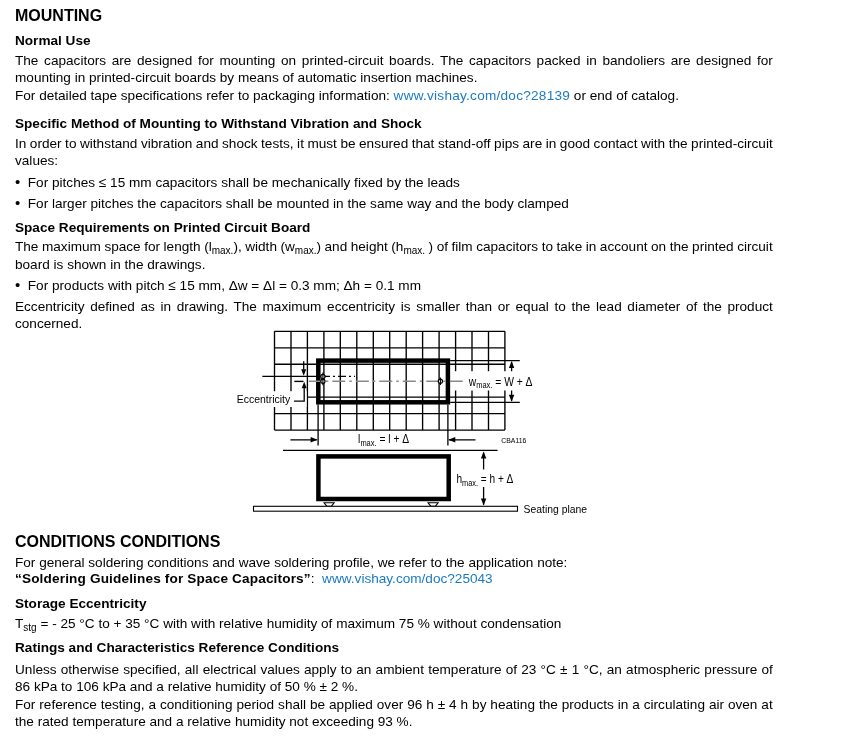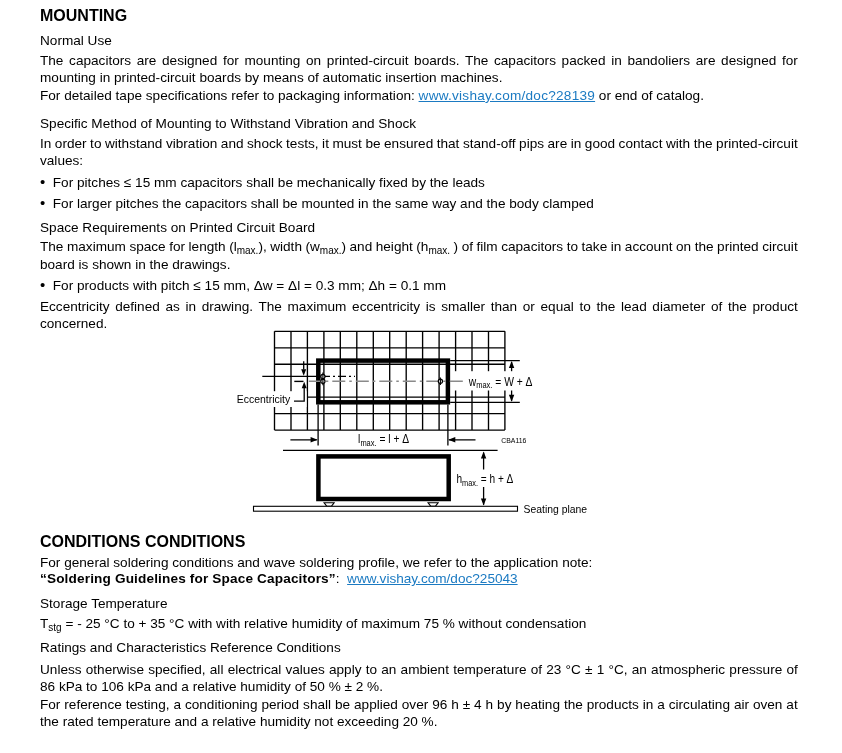--- a/index.html
+++ b/index.html
@@ -1,19 +1,19 @@
 <!DOCTYPE html>
 <html><head><meta charset="utf-8">
 <style>
 html,body{margin:0;padding:0;background:#fff;width:842px;height:753px;overflow:hidden}
 body{font-family:"Liberation Sans",sans-serif;color:#000;position:relative}
-.t{position:absolute;left:40px;width:762px;font-size:13.6px;line-height:17px;white-space:nowrap}
-.b{font-weight:normal}
+.t{position:absolute;left:15px;width:762px;font-size:13.6px;line-height:17px;white-space:nowrap}
+.b{font-weight:bold}
 .h1{font-size:16px;font-weight:bold}
-a{color:#1b7ac2;text-decoration:underline}
+a{color:#1b7ac2;}
 .sub{font-size:10px;position:relative;top:2.5px}
 .diag{position:absolute;left:230px;top:324px}
 </style></head>
 <body>
 <div class="t h1" style="top:7.3px">MOUNTING</div>
 <div class="t b" style="top:31.5px">Normal Use</div>
 <div class="t" style="top:52.0px;word-spacing:1.90px">The capacitors are designed for mounting on printed-circuit boards. The capacitors packed in bandoliers are designed for</div>
 <div class="t" style="top:69.3px">mounting in printed-circuit boards by means of automatic insertion machines.</div>
 <div class="t" style="top:86.8px">For detailed tape specifications refer to packaging information: <a style="letter-spacing:.25px">www.vishay.com/doc?28139</a> or end of catalog.</div>
 <div class="t b" style="top:114.8px">Specific Method of Mounting to Withstand Vibration and Shock</div>
@@ -23,27 +23,27 @@
 <div class="t" style="top:194.2px"><span style="font-size:15px">•</span>&nbsp;&nbsp;For larger pitches the capacitors shall be mounted in the same way and the body clamped</div>
 <div class="t b" style="top:218.6px">Space Requirements on Printed Circuit Board</div>
 <div class="t" style="top:238.0px;word-spacing:-0.25px">The maximum space for length (l<span class="sub">max.</span>), width (w<span class="sub">max.</span>) and height (h<span class="sub">max.</span> ) of film capacitors to take in account on the printed circuit</div>
 <div class="t" style="top:255.5px">board is shown in the drawings.</div>
 <div class="t" style="top:275.5px"><span style="font-size:15px">•</span>&nbsp;&nbsp;For products with pitch ≤ 15 mm, Δw = Δl = 0.3 mm; Δh = 0.1 mm</div>
 <div class="t" style="top:297.6px;word-spacing:1.88px">Eccentricity defined as in drawing. The maximum eccentricity is smaller than or equal to the lead diameter of the product</div>
 <div class="t" style="top:314.9px">concerned.</div>
 <div class="t h1" style="top:532.9px">CONDITIONS CONDITIONS</div>
 <div class="t" style="top:553.8px">For general soldering conditions and wave soldering profile, we refer to the application note:</div>
 <div class="t" style="top:570.3px"><b style="letter-spacing:.15px">“Soldering Guidelines for Space Capacitors”</b>:&nbsp;&nbsp;<a>www.vishay.com/doc?25043</a></div>
-<div class="t b" style="top:595.1px">Storage Temperature</div>
+<div class="t b" style="top:595.1px">Storage Eccentricity</div>
 <div class="t" style="top:615.1px">T<span class="sub">stg</span> = - 25 °C to + 35 °C with with relative humidity of maximum 75 % without condensation</div>
 <div class="t b" style="top:639.0px">Ratings and Characteristics Reference Conditions</div>
 <div class="t" style="top:661.4px;word-spacing:0.44px">Unless otherwise specified, all electrical values apply to an ambient temperature of 23 °C ± 1 °C, an atmospheric pressure of</div>
 <div class="t" style="top:678.4px">86 kPa to 106 kPa and a relative humidity of 50 % ± 2 %.</div>
 <div class="t" style="top:695.8px;word-spacing:0.15px">For reference testing, a conditioning period shall be applied over 96 h ± 4 h by heating the products in a circulating air oven at</div>
-<div class="t" style="top:713.1px">the rated temperature and a relative humidity not exceeding 20 %.</div>
+<div class="t" style="top:713.1px">the rated temperature and a relative humidity not exceeding 93 %.</div>
 <svg class="diag" width="390" height="196" viewBox="230 324 390 196" font-family="'Liberation Sans', sans-serif">
 <path d="M274.5 331.3V430.1M291.0 331.3V430.1M307.4 331.3V430.1M323.9 331.3V430.1M340.3 331.3V430.1M356.8 331.3V430.1M373.3 331.3V430.1M389.7 331.3V430.1M406.2 331.3V430.1M422.6 331.3V430.1M439.1 331.3V430.1M455.6 331.3V430.1M472.0 331.3V430.1M488.5 331.3V430.1M504.9 331.3V430.1M274.5 331.3H504.9M274.5 347.8H504.9M274.5 364.2H504.9M307.4 397.1H504.9M274.5 413.6H504.9M274.5 430.1H504.9" stroke="#000" stroke-width="1.35" fill="none"></path>
 <path d="M450.2 360.6H519.8M450.2 402.3H519.8" stroke="#000" stroke-width="1.3" fill="none"></path>
 <path d="M318.1 404.5V445.5M447.9 404.5V445.5" stroke="#000" stroke-width="1.3" fill="none"></path>
 <path d="M290.4 439.8H316.8M448.9 439.8H475.5" stroke="#000" stroke-width="1.3" fill="none"></path>
 <path d="M317.6 439.8L310.6 437.1L310.6 442.5ZM448.3 439.8L455.3 437.1L455.3 442.5Z" fill="#000"></path>
 <path d="M511.6 362V401" stroke="#000" stroke-width="1.3"></path>
 <path d="M511.6 361.1L508.90000000000003 368.1L514.3000000000001 368.1ZM511.6 401.7L508.90000000000003 394.7L514.3000000000001 394.7Z" fill="#000"></path>
 <rect x="452" y="371.2" width="82" height="19.3" fill="#fff"></rect>
 <rect x="234" y="391.2" width="72.5" height="15.8" fill="#fff"></rect>

